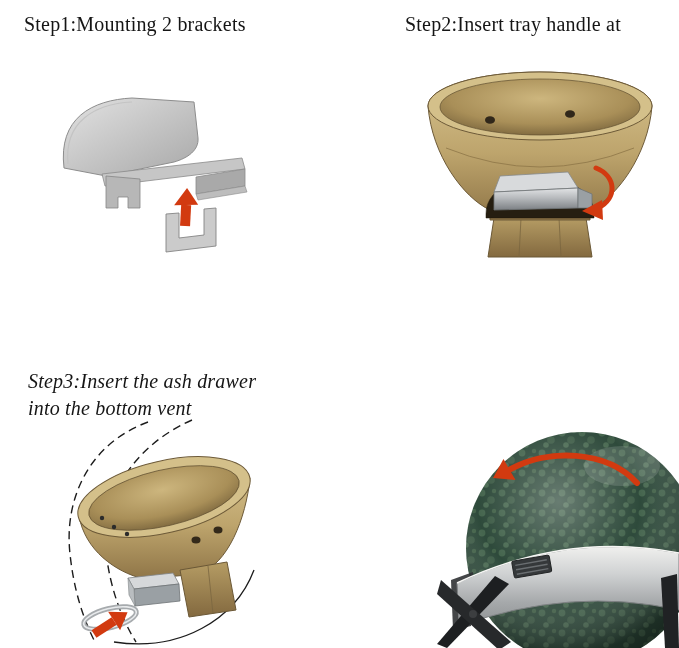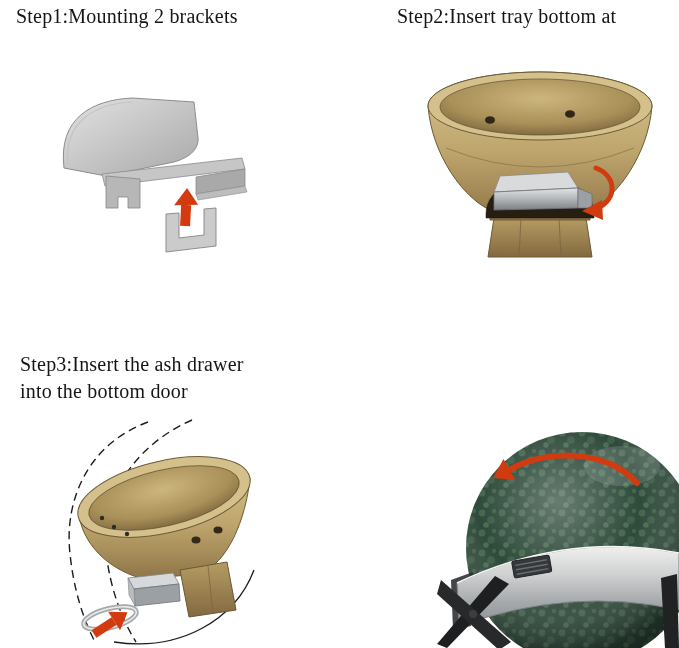--- a/index.html
+++ b/index.html
@@ -5,54 +5,54 @@
   html,body{margin:0;padding:0;background:#ffffff;}
   .canvas{
     position:relative;
     width:679px;height:648px;
     background:#ffffff;
     overflow:hidden;
     font-family:"Liberation Serif", serif;
   }
   .step-title{
     position:absolute;
-    margin:0;
+    margin:8px;
     font-size:20px;
     font-weight:400;
     color:#151515;
     line-height:27px;
     letter-spacing:0.2px;
   }
   .step-title .line{display:block;white-space:nowrap;}
   .illus{position:absolute;display:block;}
   #t1{left:16px;top:3px;}
   #t2{left:397px;top:3px;}
-  #t3{left:20px;top:351px;}
+  #t3{left:20px;top:360px;font-style:italic;}
   #t4{left:417px;top:350px;}
   #s1{left:48px;top:88px;}
   #s2{left:420px;top:60px;}
   #s3{left:30px;top:418px;}
   #s4{left:437px;top:428px;}
 </style>
 </head>
 <body>
 
 <div class="canvas">
 
   <h2 class="step-title" id="t1">
     <span class="line">Step1:Mounting 2 brackets</span>
   </h2>
 
   <h2 class="step-title" id="t2">
-    <span class="line">Step2:Insert tray bottom at</span>
+    <span class="line">Step2:Insert tray handle at</span>
   </h2>
 
   <h2 class="step-title" id="t3">
     <span class="line">Step3:Insert the ash drawer</span>
-    <span class="line">into the bottom door</span>
+    <span class="line">into the bottom vent</span>
   </h2>
 
   <h2 class="step-title" id="t4">
   </h2>
 
   <svg class="illus" id="s1" width="205" height="175" viewBox="0 0 205 175">
     <defs>
       <linearGradient id="s1-plate" x1="0" y1="0" x2="1" y2="1">
         <stop offset="0" stop-color="#e2e2e2"></stop>
           <stop offset="1" stop-color="#a8a8a8"></stop>

